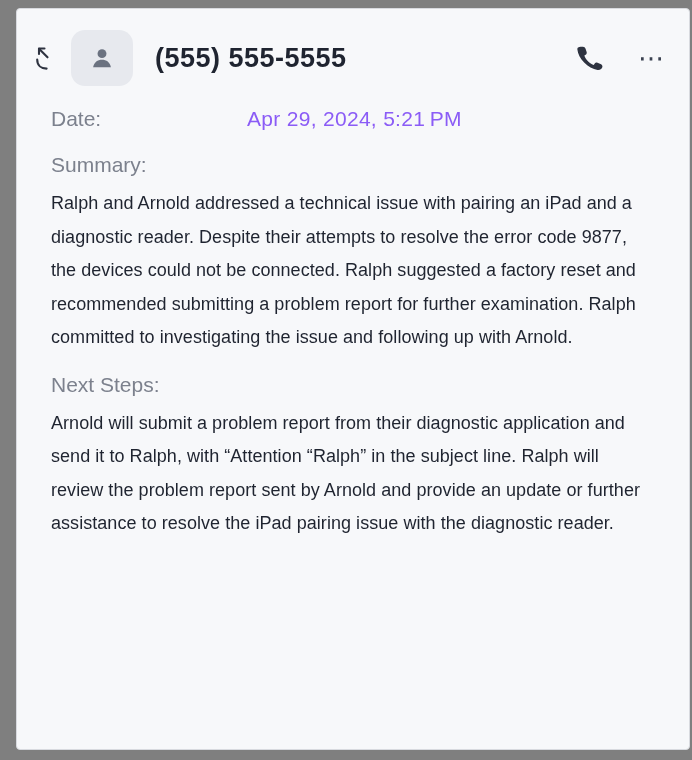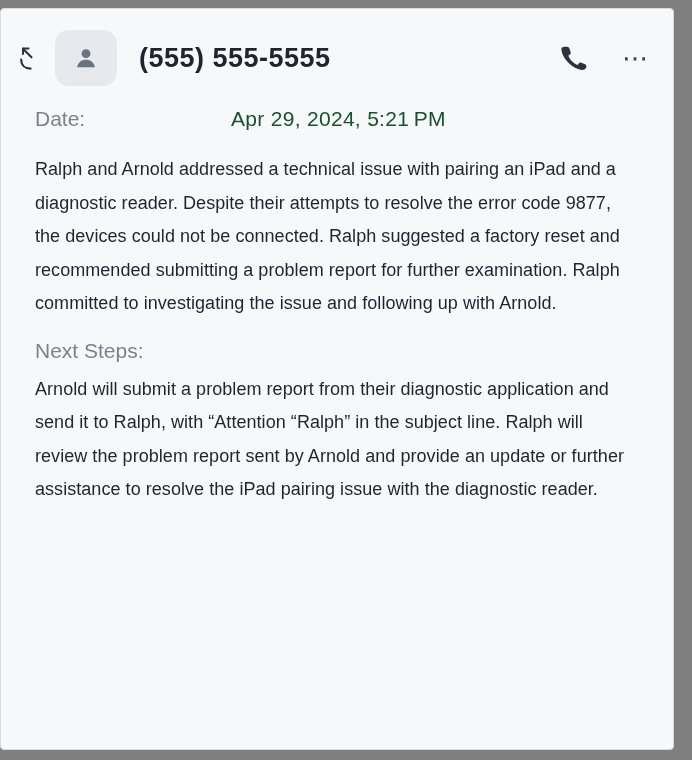--- a/index.html
+++ b/index.html
@@ -7,21 +7,21 @@
     padding: 0;
     background: #7f7f7f;
     width: 692px;
     height: 760px;
     overflow: hidden;
     font-family: "Liberation Sans", sans-serif;
   }
 
   .frame {
     position: absolute;
-    left: 0;
+    left: 16px;
     top: 8px;
     width: 674px;
     height: 742px;
     background: #f7f8fa;
     border: 1px solid #d8dadf;
     border-radius: 4px;
     overflow: hidden;
     box-sizing: border-box;
   }
 
@@ -107,21 +107,21 @@
 
   .date-label {
     width: 196px;
     flex: 0 0 auto;
     font-size: 21px;
     color: #7c818d;
   }
 
   .date-value {
     font-size: 21px;
-    color: #14532d;
+    color: #8b5cf6;
     letter-spacing: 0.3px;
   }
 
   .section-label {
     font-size: 21px;
     color: #7c818d;
     margin: 0 0 10px 0;
   }
 
   .section-text {
@@ -172,20 +172,21 @@
 
   </div>
 
   <div class="body">
 
     <div class="date-row">
       <div class="date-label">Date:</div>
       <div class="date-value">Apr 29, 2024, 5:21 PM</div>
     </div>
 
+    <div class="section-label">Summary:</div>
     <p class="section-text">Ralph and Arnold addressed a technical issue with pairing an iPad and a diagnostic reader. Despite their attempts to resolve the error code 9877, the devices could not be connected. Ralph suggested a factory reset and recommended submitting a problem report for further examination. Ralph committed to investigating the issue and following up with Arnold.</p>
 
     <div class="section-label">Next Steps:</div>
     <p class="section-text">Arnold will submit a problem report from their diagnostic application and send it to Ralph, with “Attention “Ralph” in the subject line. Ralph will review the problem report sent by Arnold and provide an update or further assistance to resolve the iPad pairing issue with the diagnostic reader.</p>
 
   </div>
 
 </div>
 
 </body></html>

